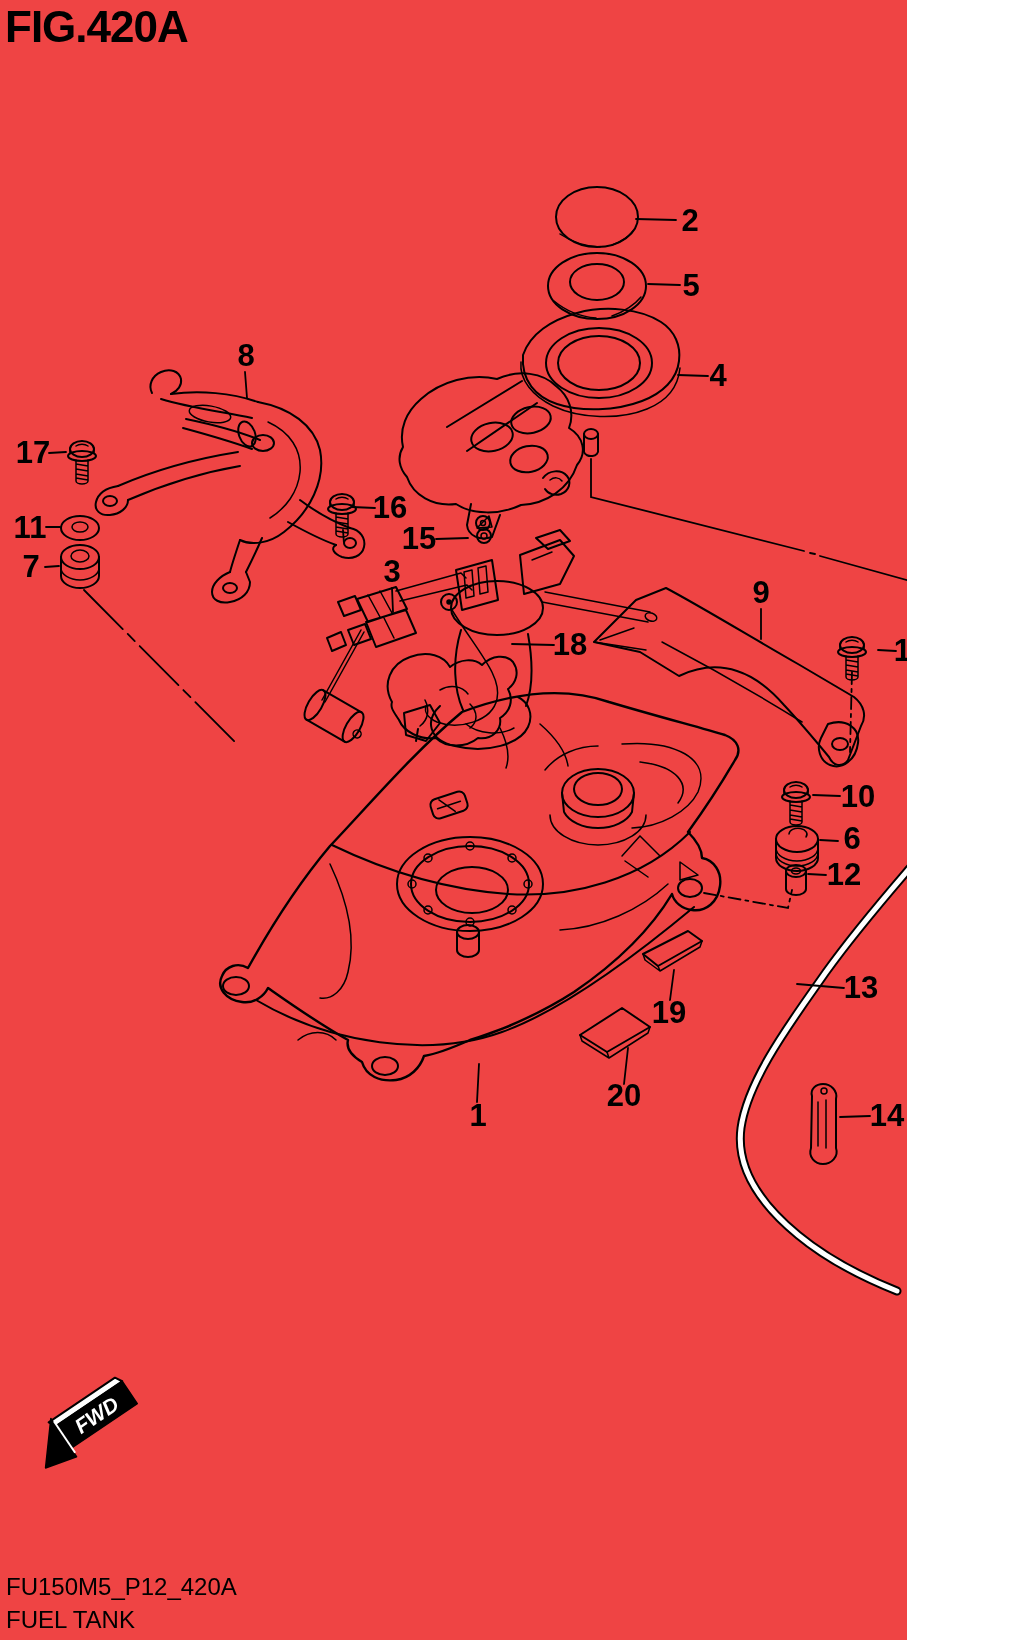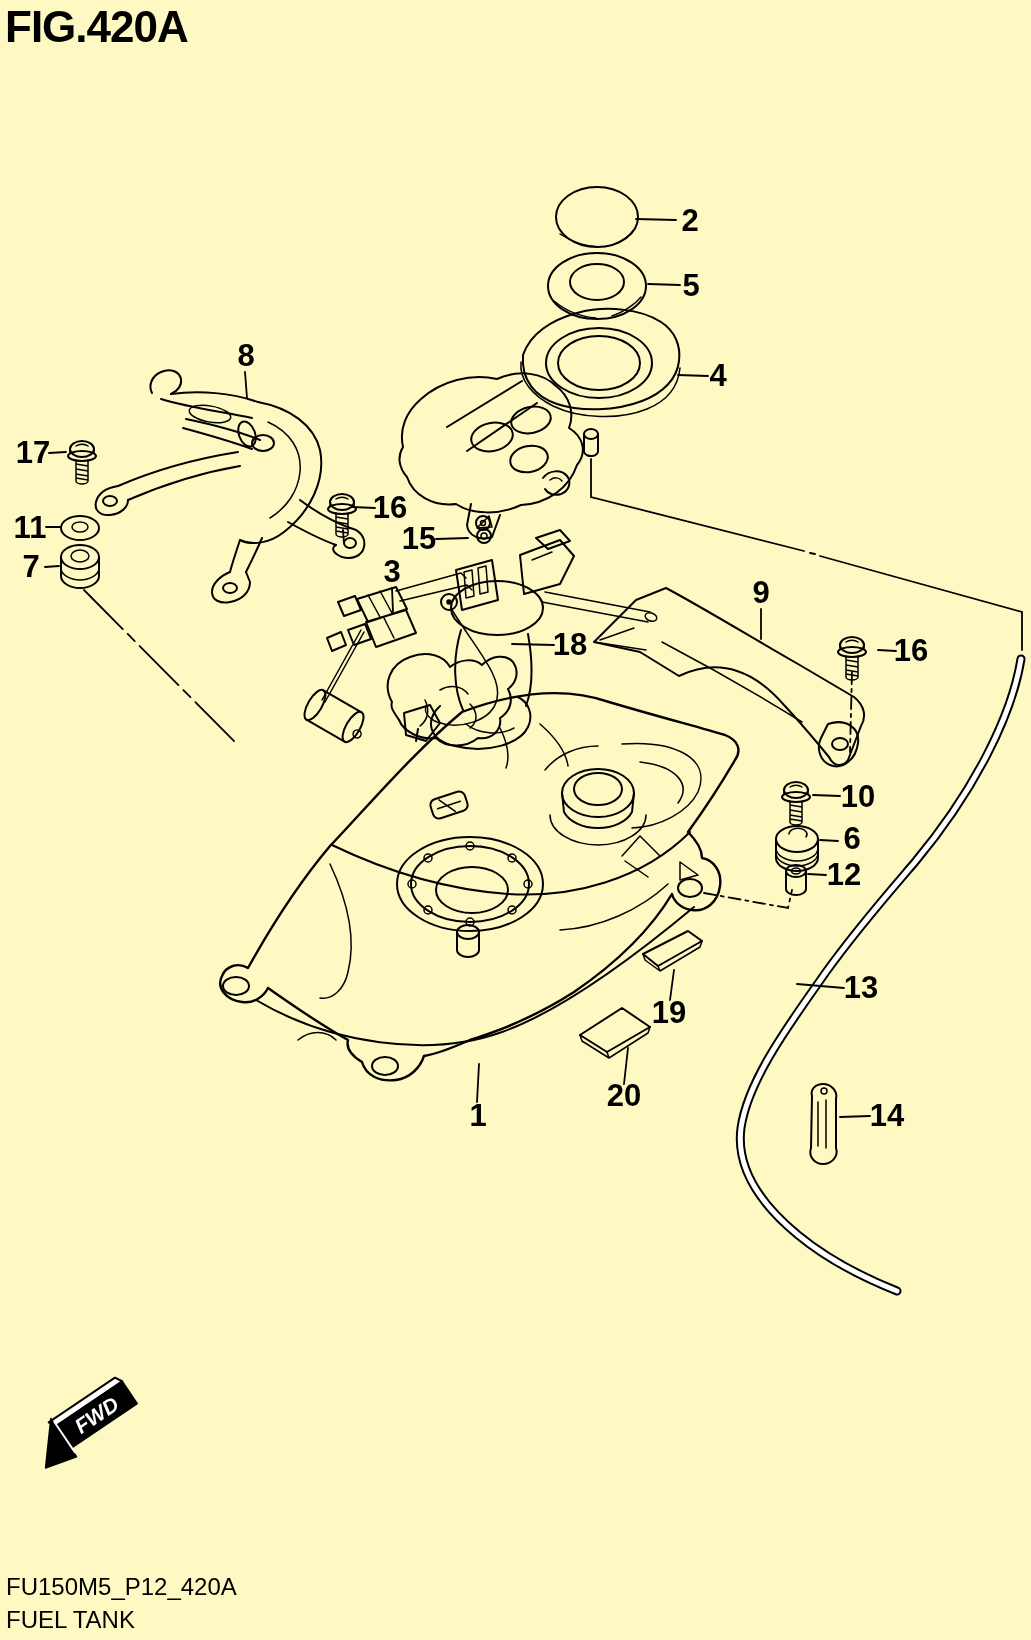--- a/index.html
+++ b/index.html
@@ -1,16 +1,16 @@
 <!DOCTYPE html>
 <html><head>
 <meta charset="utf-8">
 <style>
   html,body{margin:0;padding:0;background:#fff;}
-  .page{width:1031px;height:1640px;background:#fef9c3;position:relative;overflow:hidden;}
+  .page{width:907px;height:1640px;background:#ef4444;position:relative;overflow:hidden;}
   svg{display:block;}
   svg .ln{fill:none;stroke:#000;stroke-width:2;stroke-linecap:round;stroke-linejoin:round;}
   svg .thick{stroke-width:2.4;}
   svg .thin{stroke-width:1.5;}
   svg .leader{fill:none;stroke:#000;stroke-width:1.8;stroke-linecap:round;}
   svg .dash{fill:none;stroke:#000;stroke-width:1.8;stroke-dasharray:12 5 3 5;stroke-linecap:round;}
   svg .longdash{fill:none;stroke:#000;stroke-width:1.8;stroke-dasharray:55 7 10 7;stroke-linecap:round;}
   svg .hose-outer{fill:none;stroke:#000;stroke-width:9;stroke-linecap:round;}
   svg .hose-inner{fill:none;stroke:#fff;stroke-width:5;stroke-linecap:round;}
   svg .fillb{fill:#000;stroke:#000;stroke-width:1.5;stroke-linejoin:round;}

